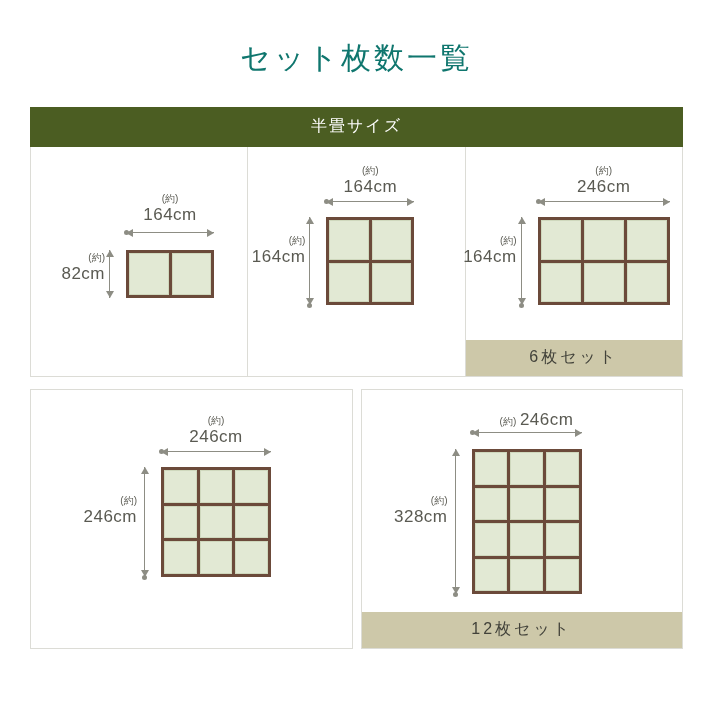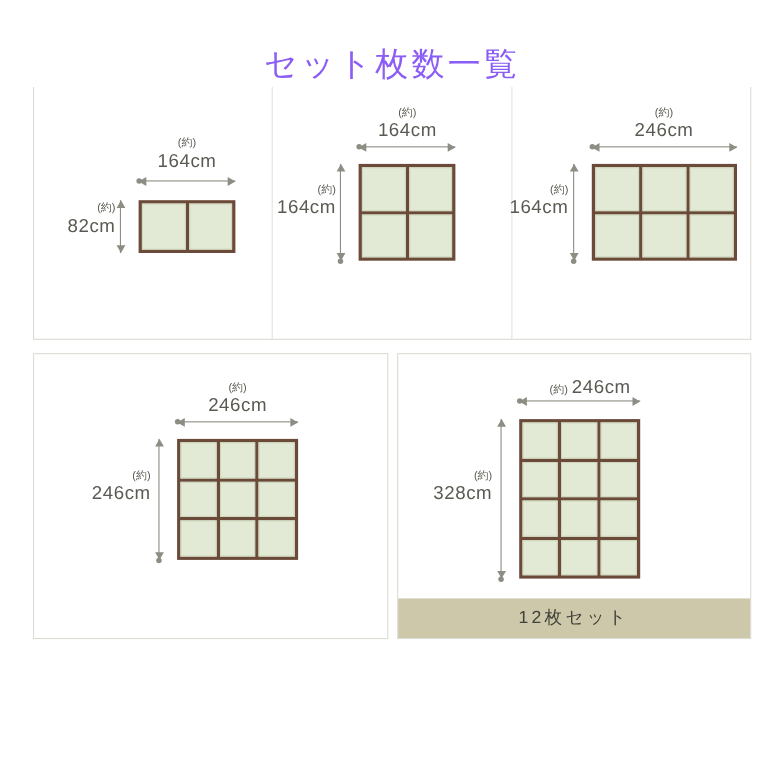--- a/index.html
+++ b/index.html
@@ -17,21 +17,21 @@
   .page {
     position: relative;
     width: 713px;
     height: 713px;
     box-sizing: border-box;
   }
   .page-title {
     text-align: center;
     font-size: 30px;
     letter-spacing: 3px;
-    color: #8b5cf6;
+    color: #0f766e;
     padding-top: 38px;
     font-weight: normal;
     margin: 0;
   }
   .band {
     margin: 28px 30px 0 30px;
     background: #4b5d22;
     color: #ffffff;
     text-align: center;
     font-size: 16px;
@@ -142,20 +142,21 @@
     border-top: 7px solid #8d8d84;
   }
 </style>
 </head>
 <body>
 
 <div class="page">
 
   <h1 class="page-title">セット枚数一覧</h1>
 
+  <div class="band">半畳サイズ</div>
 
   <div class="row row1">
 
     <div class="cell" style="height:230px;">
       <div class="cell-art">
         <div class="mat" style="left:95px; top:103px; width:88px; height:48px; grid-template-columns:repeat(2,1fr); grid-template-rows:repeat(1,1fr);">
           <div class="tile"></div>
           <div class="tile"></div>
         </div>
 
@@ -225,20 +226,21 @@
         </div>
         <div class="vline" style="left:55px; top:70px; height:88px;"></div>
         <div class="arrow-u" style="left:52px; top:70px;"></div>
         <div class="arrow-d" style="left:52px; top:151px;"></div>
         <div class="dot" style="left:53px; top:156px;"></div>
         <div class="dim" style="left:-14px; top:88px; width:65px; text-align:right;">
           <span class="small">(約)</span>
           <span class="big">164cm</span>
         </div>
       </div>
+      <div class="cell-label">6枚セット</div>
     </div>
   </div>
 
   <div class="row row2">
 
     <div class="cell" style="height:260px;">
       <div class="cell-art">
         <div class="mat" style="left:130px; top:77px; width:110px; height:110px; grid-template-columns:repeat(3,1fr); grid-template-rows:repeat(3,1fr);">
           <div class="tile"></div>
           <div class="tile"></div>

